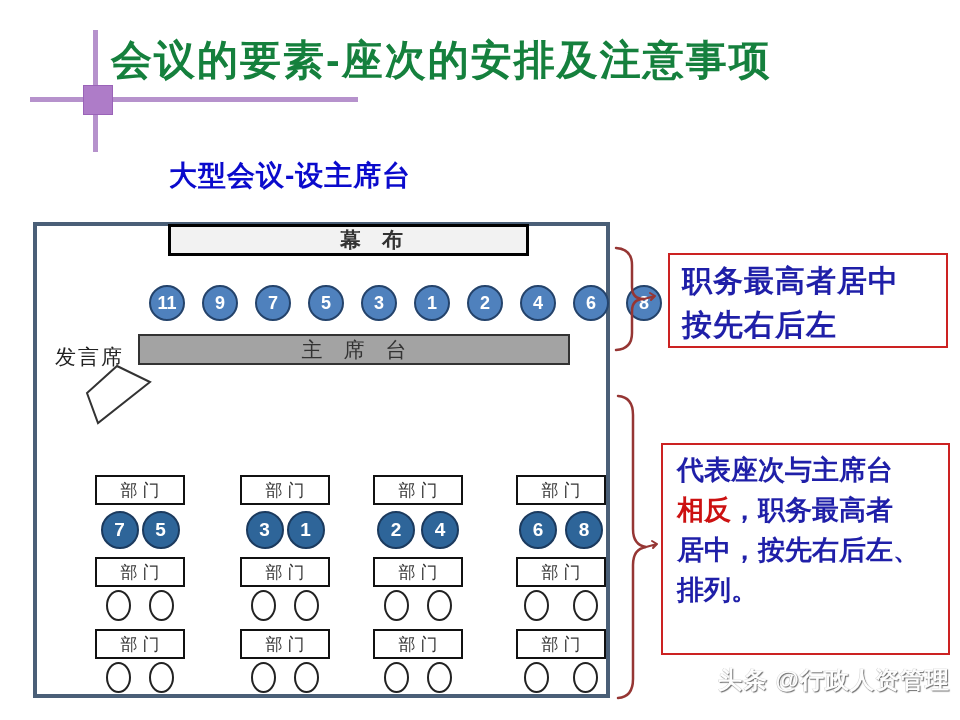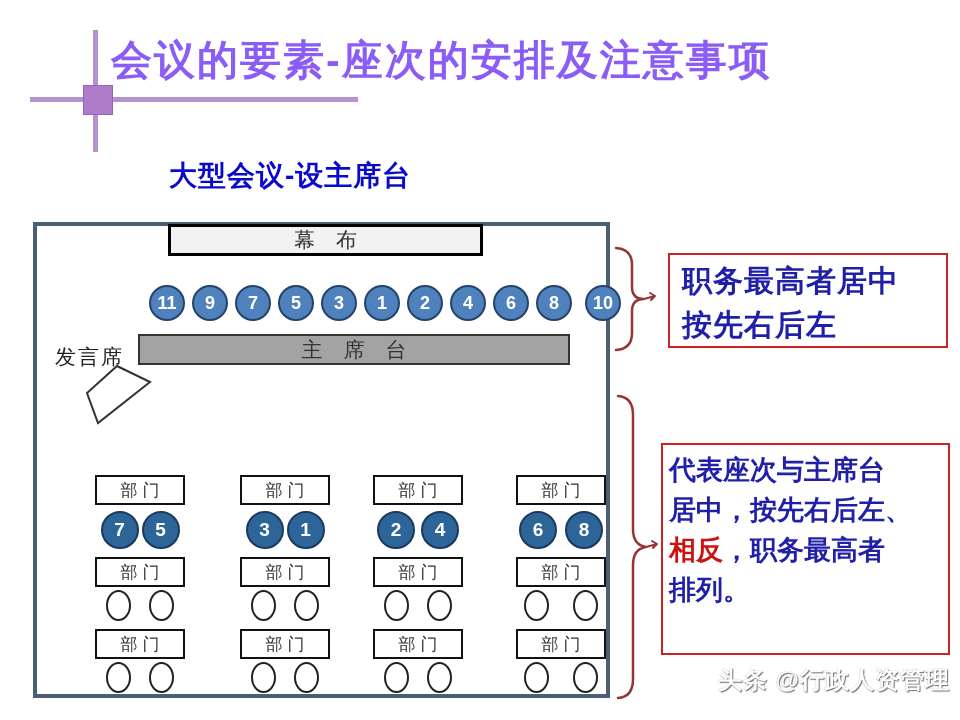--- a/index.html
+++ b/index.html
@@ -11,40 +11,40 @@
   .abs{position:absolute;}
 
   
   .cross-v{left:93px;top:30px;width:5px;height:122px;background:#b692cc;}
   .cross-h{left:30px;top:97px;width:328px;height:5px;background:#b692cc;}
   .cross-sq{left:83px;top:85px;width:28px;height:28px;background:#ae7cc8;border:1px solid #9a63b8;}
 
   
   .page-title{
     left:111px;top:33px;width:760px;
-    color:#8b5cf6;font-size:41px;font-weight:900;letter-spacing:2px;white-space:nowrap;
+    color:#15803d;font-size:41px;font-weight:900;letter-spacing:2px;white-space:nowrap;
   }
   .sub-title{
     left:169px;top:157px;width:500px;
     color:#0a0acc;font-size:28px;font-weight:900;letter-spacing:1px;white-space:nowrap;
   }
 
   
   .room{
     left:33px;top:222px;width:569px;height:468px;
     border:4px solid #4a5f77;background:#ffffff;
   }
   .screen-box{
     left:131px;top:-2px;width:309px;height:26px;
     background:#f2f2f2;border:3px solid #000;
     display:flex;align-items:center;justify-content:center;
-    font-size:21px;color:#333;font-weight:400;
+    font-size:21px;color:#333;font-weight:700;padding-left:46px;
   }
   .podium-row{
-    left:112px;top:59px;display:flex;gap:7px;align-items:center;
+    left:112px;top:59px;display:flex;gap:17px;align-items:center;
   }
   .podium-seat{
     width:36px;height:36px;border-radius:50%;flex:0 0 auto;
     background:#4f81bd;border:2px solid #24436b;box-sizing:border-box;
     color:#fff;font-weight:bold;font-size:18px;
     display:flex;align-items:center;justify-content:center;
   }
   .podium-row .podium-seat:last-child{margin-left:6px;text-align:right;}
   .rostrum-box{
     left:101px;top:108px;width:428px;height:27px;
@@ -87,21 +87,21 @@
     left:668px;top:253px;width:280px;height:95px;
     border:2px solid #cc2222;background:#fff;
     padding:4px 0 0 12px;box-sizing:border-box;
   }
   .note-box1 div{
     color:#1f1fa8;font-size:30px;font-weight:bold;line-height:44px;white-space:nowrap;letter-spacing:1px;
   }
   .note-box2{
     left:661px;top:443px;width:289px;height:212px;
     border:2px solid #cc2222;background:#fff;
-    padding:5px 0 0 6px;box-sizing:border-box;
+    padding:5px 0 0 14px;box-sizing:border-box;
   }
   .note-box2 .ln{
     color:#1f1fa8;font-size:27px;font-weight:bold;line-height:40px;white-space:nowrap;
   }
   .note-box2 .hl{color:#cc1111;}
 
   .watermark{
     left:690px;top:664px;width:260px;text-align:right;
     font-size:24px;font-weight:bold;color:#fdfdfd;letter-spacing:1px;white-space:nowrap;
     text-shadow:1px 1px 1px rgba(60,60,60,0.75), -0.5px -0.5px 0 rgba(120,120,120,0.35);
@@ -225,18 +225,18 @@
   <path d="M 40,156 L 51,153 M 51,153 L 46,150 M 51,153 L 47,157" fill="none" stroke="#963634" stroke-width="2" stroke-linecap="round"></path>
 </svg>
 
 <div class="abs note-box1">
   <div>职务最高者居中</div>
   <div>按先右后左</div>
 </div>
 
 <div class="abs note-box2">
   <div class="ln">代表座次与主席台</div>
+  <div class="ln"><span class="hl">相反</span><span>，职务最高者</span></div>
   <div class="ln">居中，按先右后左、</div>
-  <div class="ln"><span class="hl">相反</span><span>，职务最高者</span></div>
   <div class="ln">排列。</div>
 </div>
 
 <div class="abs watermark">头条 @行政人资管理</div>
 
 </body></html>

